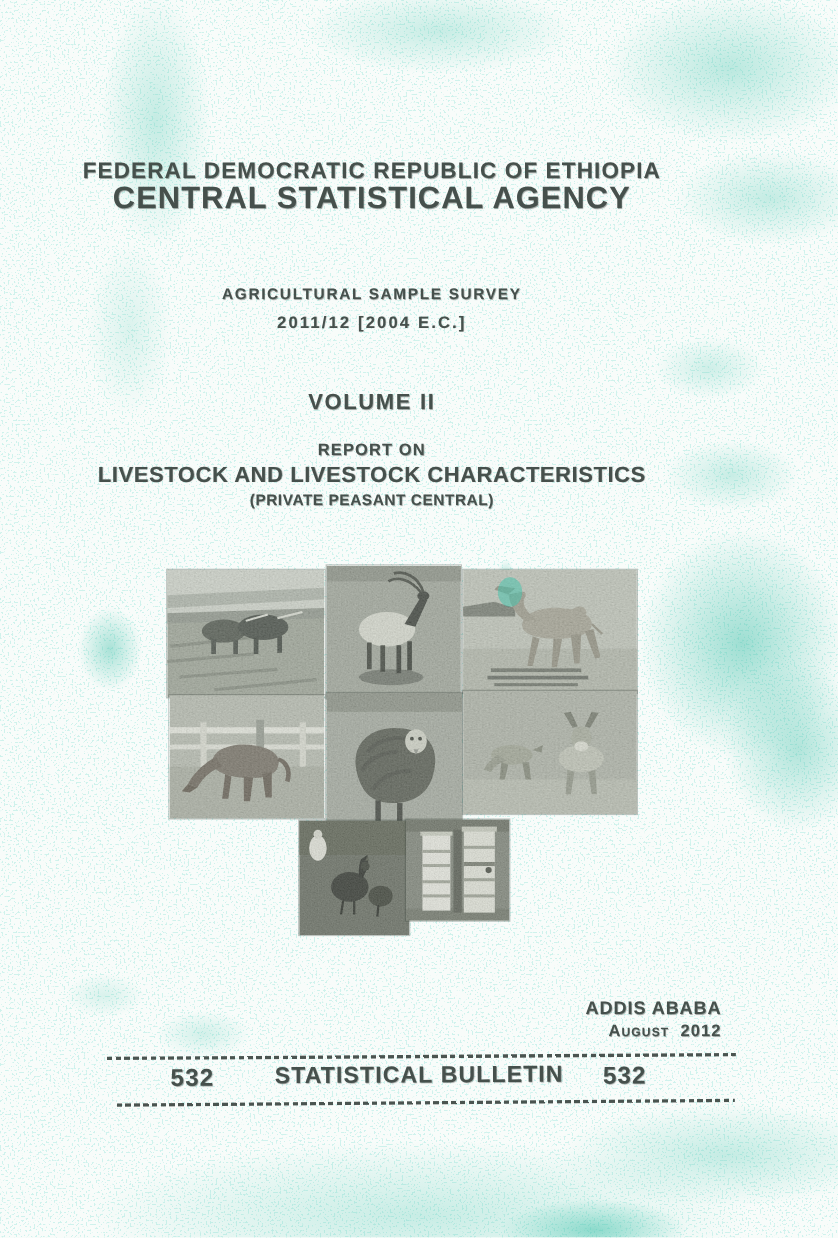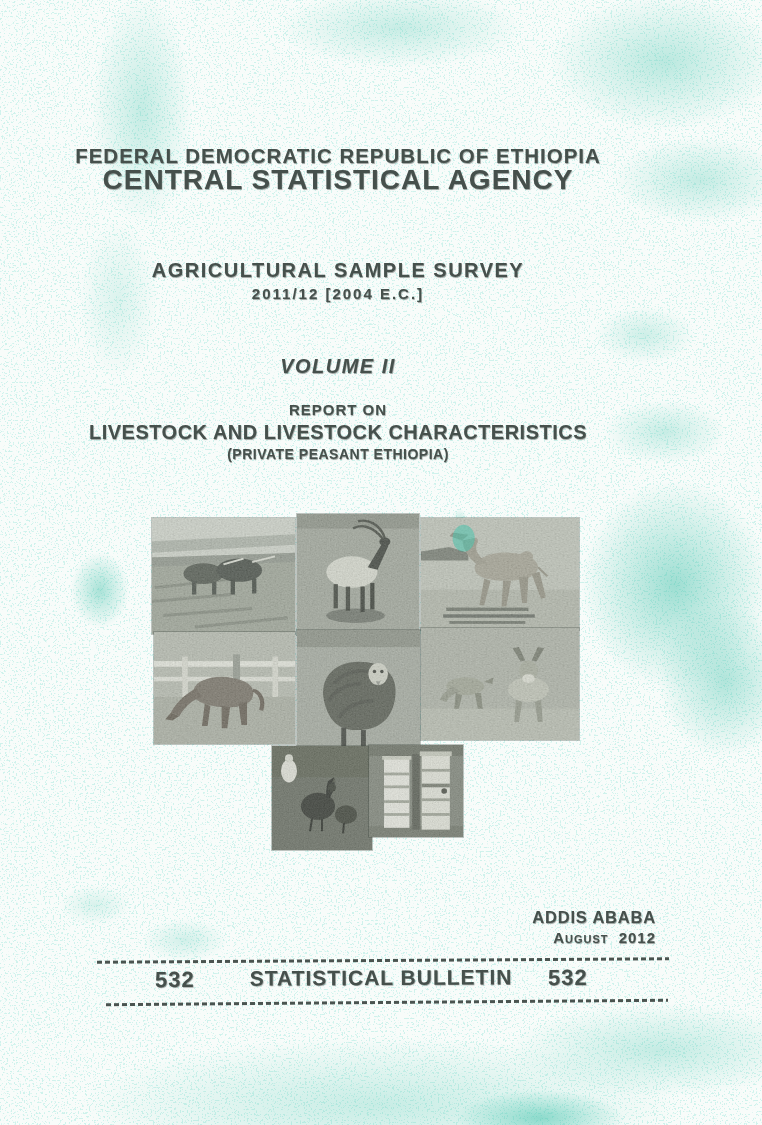--- a/index.html
+++ b/index.html
@@ -33,23 +33,23 @@
   }
   
   .txt{
     position:absolute;left:0;width:676px;text-align:center;
     color:#46504c;font-weight:700;
     text-shadow:0.6px 0.6px 0.7px rgba(70,80,76,.5);
     white-space:nowrap;
   }
   .agency1{top:144px;font-size:20.5px;letter-spacing:1px;}
   .agency2{top:164px;font-size:28px;letter-spacing:1px;}
-  .survey1{top:259px;font-size:20px;letter-spacing:1.5px;}
+  .survey1{top:259px;font-size:14px;letter-spacing:1.5px;}
   .survey2{top:285px;font-size:15px;letter-spacing:2px;}
-  .volume {top:355px;font-size:20px;letter-spacing:1.5px;font-style:italic;}
+  .volume {top:355px;font-size:20px;letter-spacing:1.5px;}
   .report1{top:401px;font-size:15px;letter-spacing:1px;}
   .report2{top:421px;font-size:20px;letter-spacing:.5px;}
   .report3{top:446px;font-size:14px;letter-spacing:.5px;}
   .cityblock{position:absolute;right:106px;top:908px;text-align:right;color:#46504c;font-weight:700;text-shadow:0.6px 0.6px 0.7px rgba(70,80,76,.5);margin-left:36px;}
   .city{font-size:16.5px;letter-spacing:.8px;}
   .date{font-size:15px;letter-spacing:1px;word-spacing:5px;font-variant:small-caps;margin-top:2px;}
   
   .rule{
     position:absolute;height:3px;
     background:repeating-linear-gradient(90deg,#4a5450 0 5px, rgba(74,84,80,0) 5px 8px);
@@ -98,21 +98,21 @@
 
   <div class="txt agency1">FEDERAL DEMOCRATIC REPUBLIC OF ETHIOPIA</div>
   <div class="txt agency2">CENTRAL STATISTICAL AGENCY</div>
 
   <div class="txt survey1">AGRICULTURAL SAMPLE SURVEY</div>
   <div class="txt survey2">2011/12 [2004 E.C.]</div>
 
   <div class="txt volume">VOLUME II</div>
   <div class="txt report1">REPORT ON</div>
   <div class="txt report2">LIVESTOCK AND LIVESTOCK CHARACTERISTICS</div>
-  <div class="txt report3">(PRIVATE PEASANT ETHIOPIA)</div>
+  <div class="txt report3">(PRIVATE PEASANT CENTRAL)</div>
 
   <div class="collage">
 
     <div class="photo ph-oxen">
       <svg viewBox="0 0 100 100" preserveAspectRatio="none" xmlns="http://www.w3.org/2000/svg">
         <rect width="100" height="100" fill="#98a091"></rect>
         <rect width="100" height="34" fill="#ccd2c7"></rect>
         <path d="M0 20 L100 14 L100 23 L0 30 Z" fill="#a9b1a5"></path>
         <path d="M0 34 L100 30 L100 38 L0 42 Z" fill="#8a9286"></path>
         <path d="M2 60 L60 52 M0 72 L55 66 M8 84 L70 78 M30 94 L95 86" stroke="#7d8577" stroke-width="2.5" fill="none"></path>

